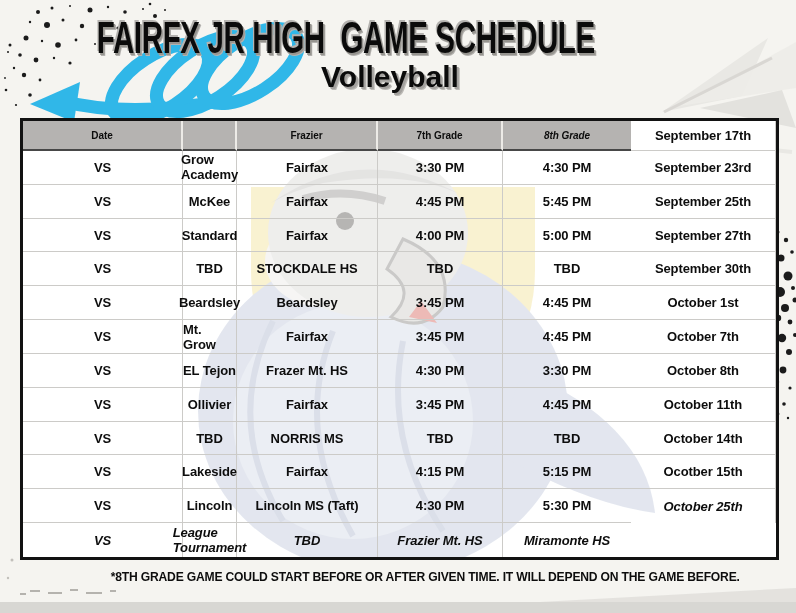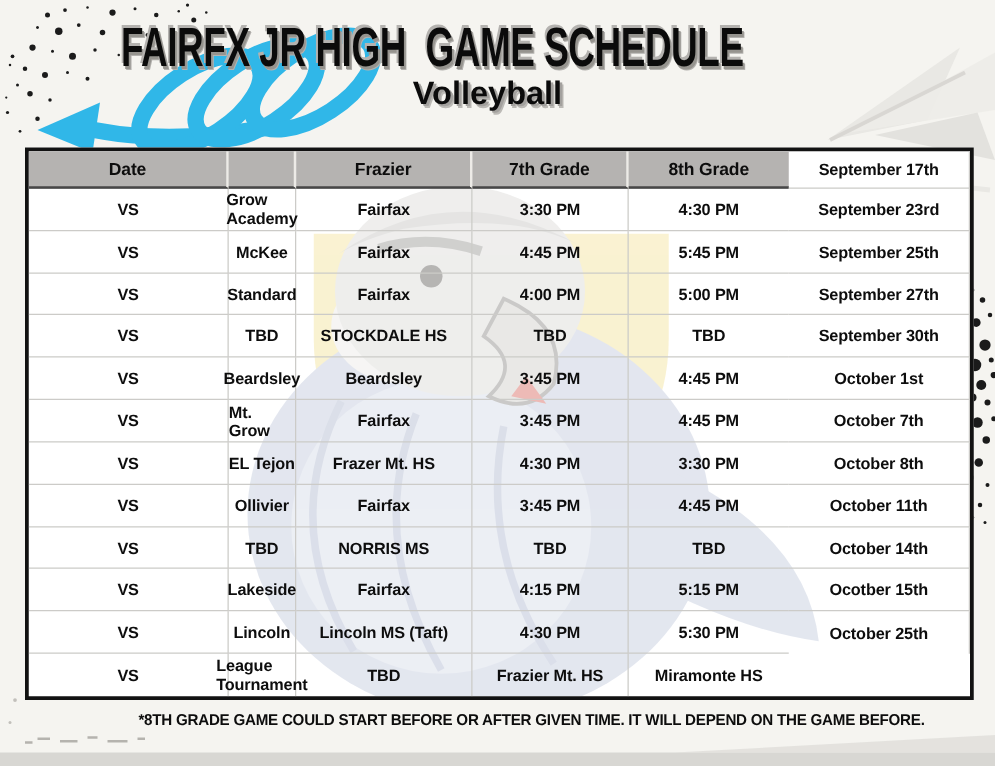--- a/index.html
+++ b/index.html
@@ -17,21 +17,21 @@
     display:inline-block;
     font-weight:900;font-size:41px;line-height:1;
     letter-spacing:-0.5px;white-space:pre;
     transform:scaleX(0.72) scaleY(1.08);transform-origin:center top;
     color:#0b0b0b;
     text-shadow:-2px -2px 0 #b4b2af, 2px 2px 0 #96948f, 3px 3px 0 #b4b2af;
   }
   .sub-title-wrap{position:absolute;top:60px;left:0;width:780px;text-align:center;z-index:3;}
   .sub-title{
     display:inline-block;
-    font-weight:900;font-size:26px;line-height:1.1;letter-spacing:0px;
+    font-weight:900;font-size:30px;line-height:1.1;letter-spacing:0px;
     color:#0b0b0b;
     text-shadow:2px 2px 0 #a3a19e, 3px 3px 0 #bcbab6;
   }
 
   
   .tbl-wrap{
     position:absolute;left:20px;top:118px;width:753px;height:436px;
     border:3px solid #121212;background:#ffffff;overflow:hidden;
   }
   .watermark{position:absolute;inset:0;z-index:0;pointer-events:none;}
@@ -40,30 +40,30 @@
     display:grid;
     grid-template-columns:160px 54px 141px 125px 128px 145px;
     grid-template-rows:30px repeat(12,1fr);
   }
   .trow{display:contents;}
   .hc,.bc{
     display:flex;align-items:center;justify-content:center;
     font-weight:700;color:#0d0d0d;
   }
   .hc{
-    background:#b5b3b1;font-size:14px;letter-spacing:-0.1px;
+    background:#b5b3b1;font-size:10px;letter-spacing:-0.1px;
     border-right:2px solid #edebe7;border-bottom:2px solid #474747;
   }
-  .hc.c5{border-right:0;}
+  .hc.c5{border-right:0;font-style:italic;}
   .bc{
     font-size:13px;letter-spacing:-0.1px;background:transparent;
     border-right:1px solid #cccbc8;border-bottom:1px solid #cccbc8;
   }
   .bc.c5{border-right:0;}
-  .trow:last-of-type .bc{border-bottom:0;}
+  .trow:last-of-type .bc{border-bottom:0;font-style:italic;}
 
   
   .footnote-wrap{position:absolute;top:567px;left:0;width:796px;text-align:center;z-index:3;padding-left:27px;}
   .footnote{
     display:inline-block;font-weight:800;font-size:12.5px;letter-spacing:-0.2px;
     transform:scaleX(0.97);transform-origin:center;color:#0d0d0d;
   }
 </style>
 </head>
 <body>

